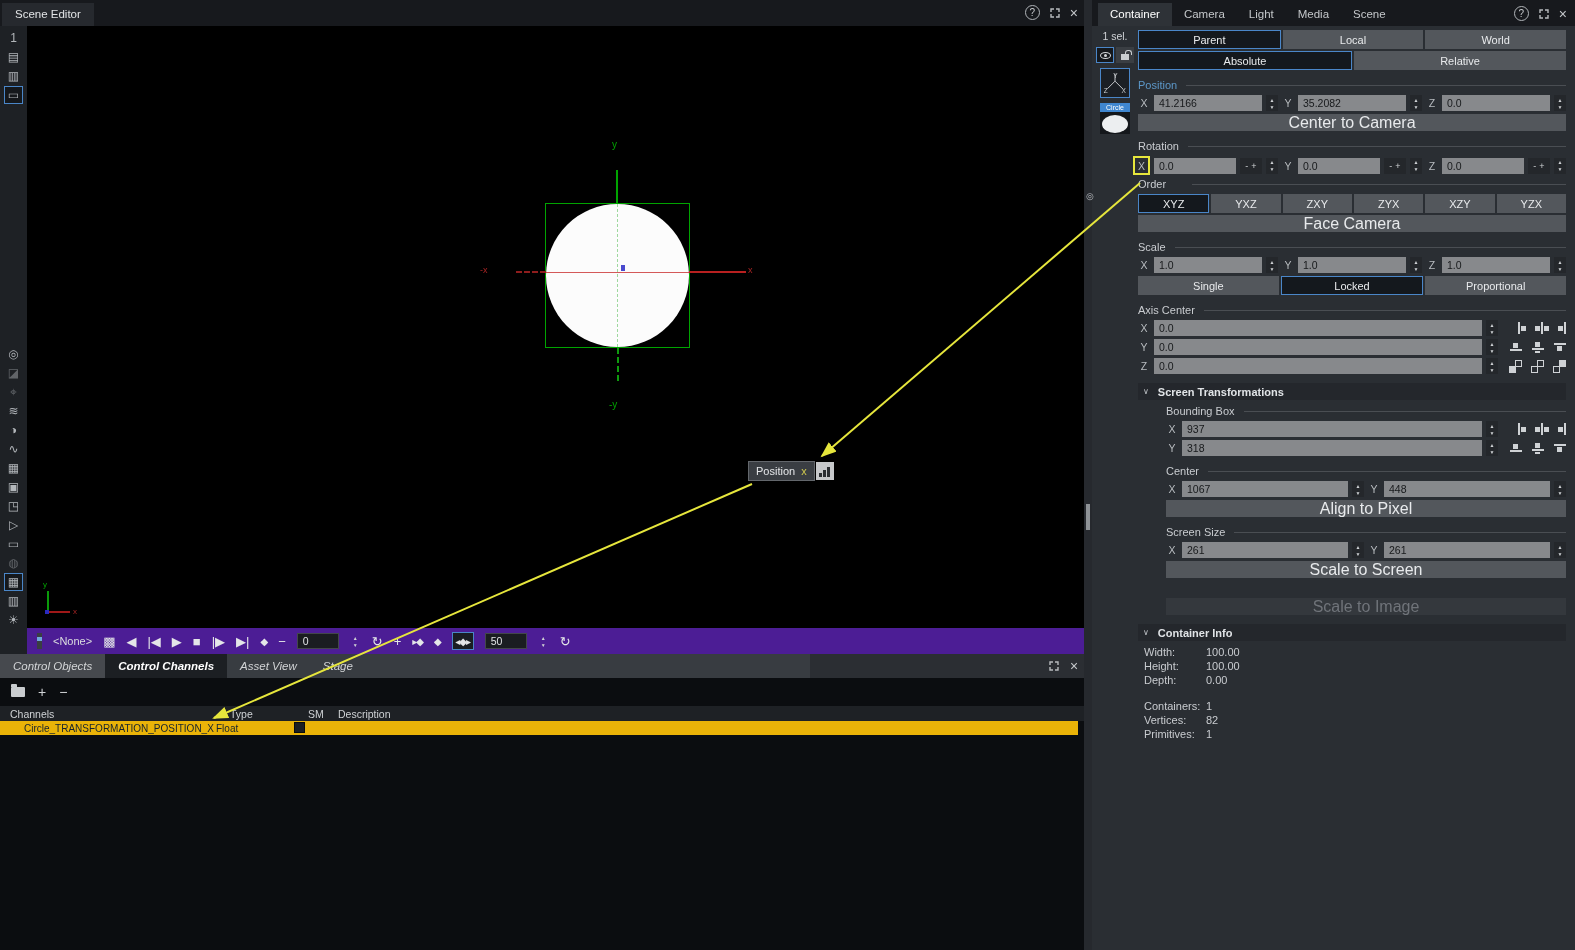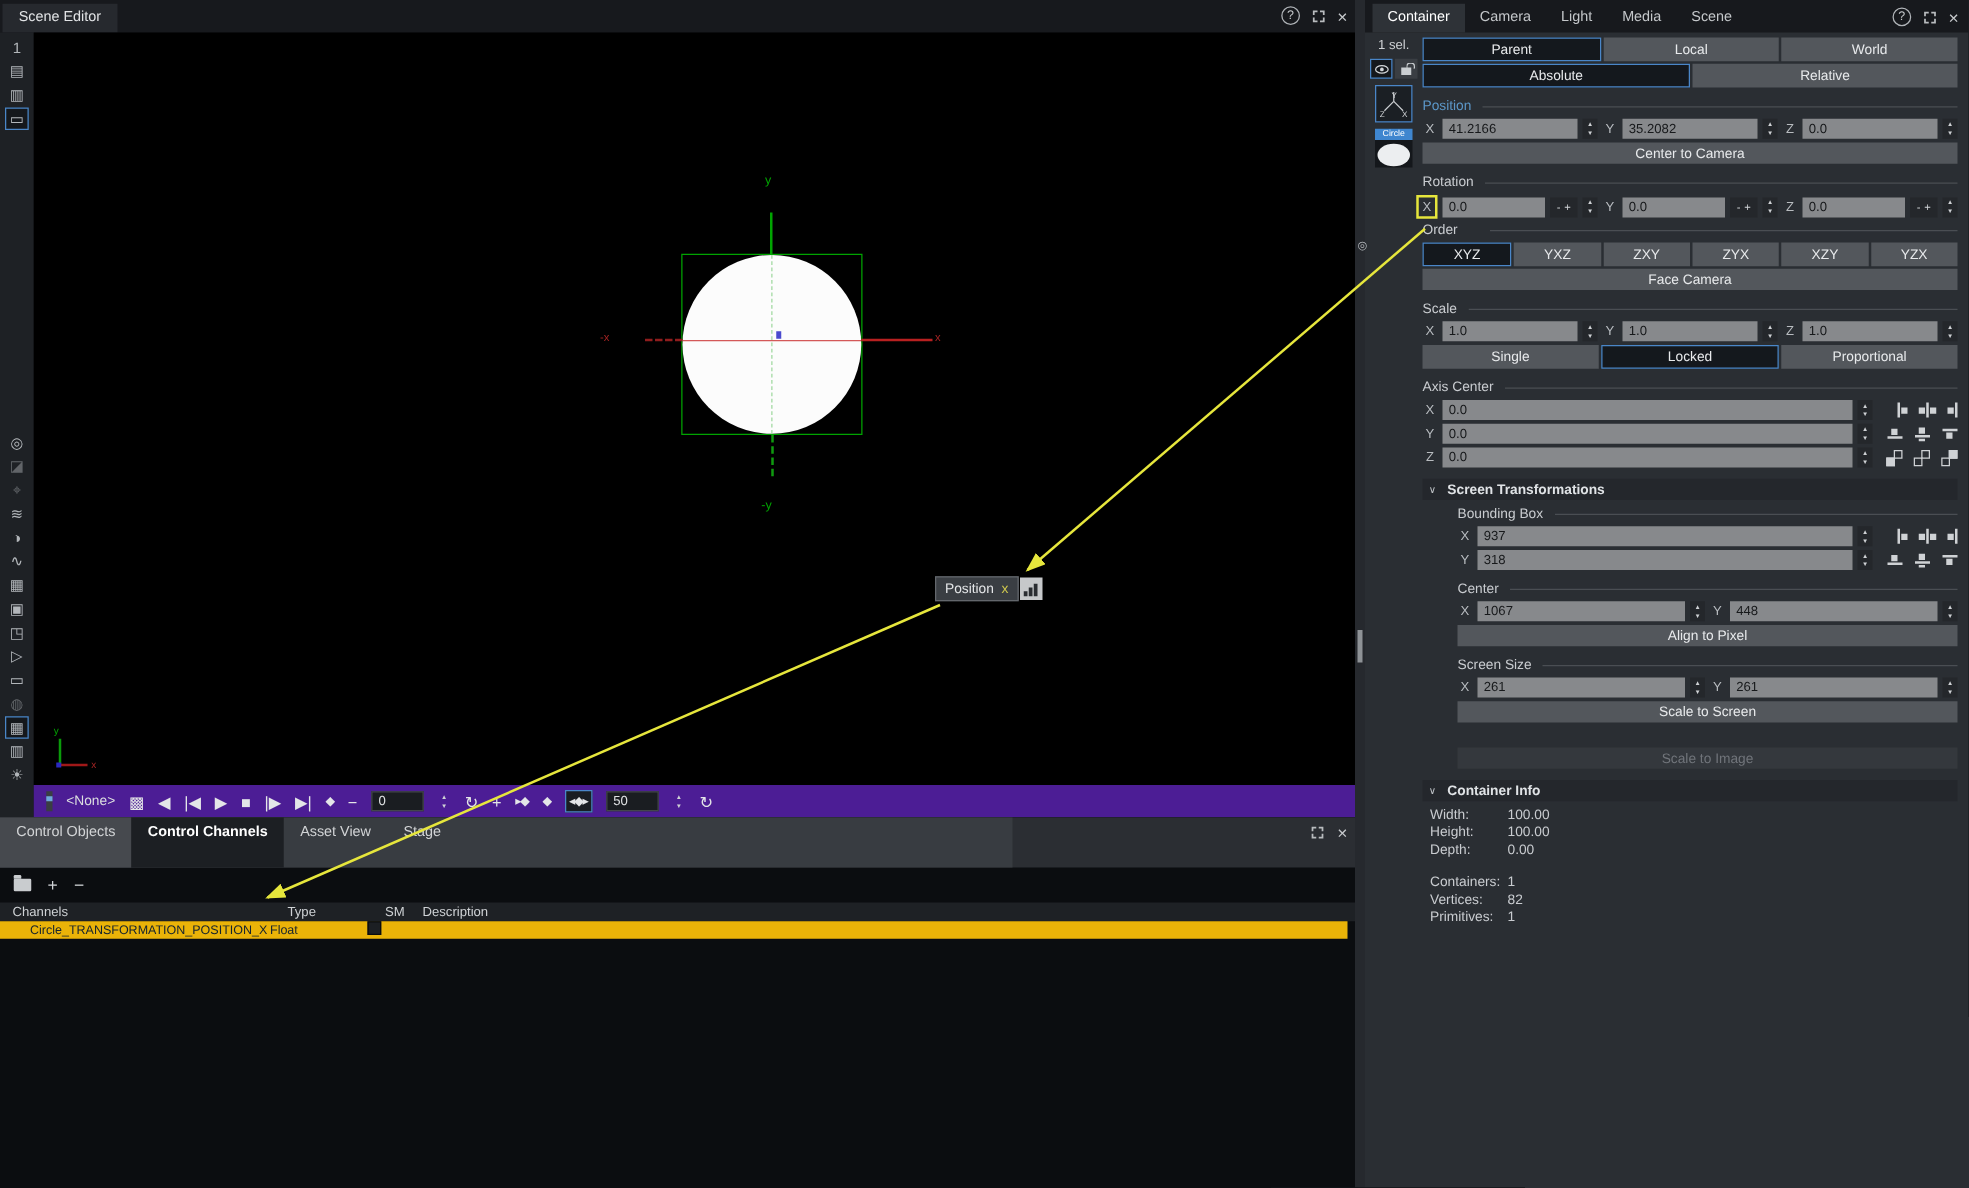--- a/index.html
+++ b/index.html
@@ -54,21 +54,21 @@
   .tr-ic { font-size:13px; color:#e4e6e8; }
   .tr-sm { font-size:10px; color:#e4e6e8; letter-spacing:-1px; }
   .tr-input { width:42px; height:16px; background:#1a1d21; border:1px solid #43474b; color:#e0e2e4; padding:0 5px; font-size:10.5px; display:flex; align-items:center; }
   .tr-spin { width:11px; height:16px; display:flex; flex-direction:column; align-items:center; justify-content:center; gap:1px; color:#cfd2d5; font-size:5px; }
   .tr-kfbox { width:22px; height:18px; border:1px solid #4a86c8; background:#1a1e23; }
   .slider-ic { width:5px; height:16px; background:#3a3e43; position:relative; }
   .slider-ic i { position:absolute; left:0; top:4px; width:5px; height:4px; background:#6fa8dc; }
 
   
   #bottompanel { left:0; top:654px; width:1086px; height:296px; background:#0b0d10; }
-  .bp-strip { height:40px; background:#2b2e33; display:flex; align-items:stretch; position:relative; }
+  .bp-strip { height:24px; background:#2b2e33; display:flex; align-items:stretch; position:relative;font-style:italic; }
   .bp-strip-light { width:810px; background:#383c41; display:flex; }
   .bp-tab { padding:0 13px; line-height:24px; font-size:11.5px; color:#d2d4d6; }
   .bp-tab.first { background:#46494e; }
   .bp-tab.active { background:#1c1f23; color:#ffffff; font-weight:bold; }
   .bp-strip-icons { position:absolute; right:8px; top:5px; display:flex; gap:10px; align-items:center; }
   .bp-toolbar { height:28px; display:flex; align-items:center; gap:13px; padding-left:11px; }
   .folder-ic { width:14px; height:10px; background:#c9cccf; position:relative; border-radius:1px; }
   .folder-ic::before { content:""; position:absolute; top:-3px; left:0; width:6px; height:3px; background:#c9cccf; border-radius:1px 1px 0 0; }
   .pm-ic { font-size:14px; color:#d0d3d6; line-height:14px; }
   .bp-header { display:flex; height:15px; align-items:center; font-size:10.5px; color:#cfd2d5; background:#1e2125; }
@@ -110,21 +110,21 @@
   .segbtn.active { background:#14181d; border:1px solid #4a86c8; }
   .seclabel { display:flex; align-items:center; gap:9px; font-size:11px; color:#c9ccd0; margin:9px 0 4px 0; }
   .seclabel .rule { flex:1; height:1px; background:#4a4e53; }
   .seclabel.blue { color:#5c97c8; }
   .fieldrow { display:flex; align-items:center; gap:4px; margin-bottom:3px; }
   .axlab { width:12px; font-size:10.5px; color:#b8bcc0; text-align:center; flex:none; }
   .axlab.ybox { width:17px; height:19px; border:2px solid #e6e63c; background:#2a2e33; display:flex; align-items:center; justify-content:center; margin-left:-5px; }
   .field { height:16px; background:#87898c; color:#17191b; font-size:10.5px; padding:0 5px; display:flex; align-items:center; flex:1; }
   .spin { width:12px; height:16px; background:#24272b; color:#cfd2d5; font-size:5px; display:flex; flex-direction:column; align-items:center; justify-content:center; gap:1px; flex:none; }
   .pmbox { width:22px; height:16px; background:#24272b; color:#cfd2d5; font-size:9px; display:flex; align-items:center; justify-content:center; gap:3px; flex:none; }
-  .bigbtn { height:17px; background:#53575c; color:#e8eaec; font-size:11px; display:flex; align-items:center; justify-content:center; margin-bottom:3px; }
+  .bigbtn { height:17px; background:#53575c; color:#e8eaec; font-size:16px; display:flex; align-items:center; justify-content:center; margin-bottom:3px; }
   .bigbtn.disabled { background:#34383d; color:#70747a;margin-top:20px; }
   .collhdr { height:17px; background:#24272c; display:flex; align-items:center; gap:9px; padding-left:5px; font-size:11px; font-weight:bold; color:#e0e3e6; margin:9px 0 5px 0; }
   .chev { font-size:8px; color:#c0c4c8; font-weight:normal; }
   .indent { margin-left:28px; }
   .aligroup { display:flex; gap:9px; width:64px; justify-content:flex-end; flex:none; align-items:center; }
   .ali { display:flex; align-items:center; gap:1px; height:13px; }
   .ali .bar { width:2px; height:12px; background:#cfd2d5; }
   .ali .sq { width:5px; height:5px; background:#cfd2d5; }
   .aliv { display:flex; flex-direction:column; align-items:center; gap:1px; width:13px; }
   .aliv .bar { width:12px; height:2px; background:#cfd2d5; }

